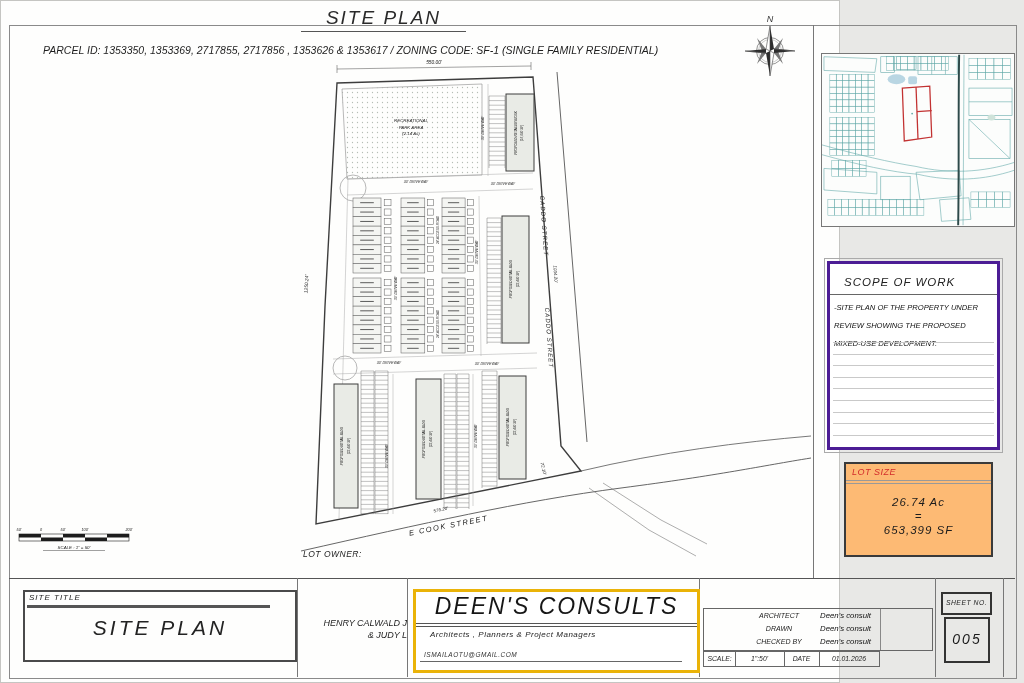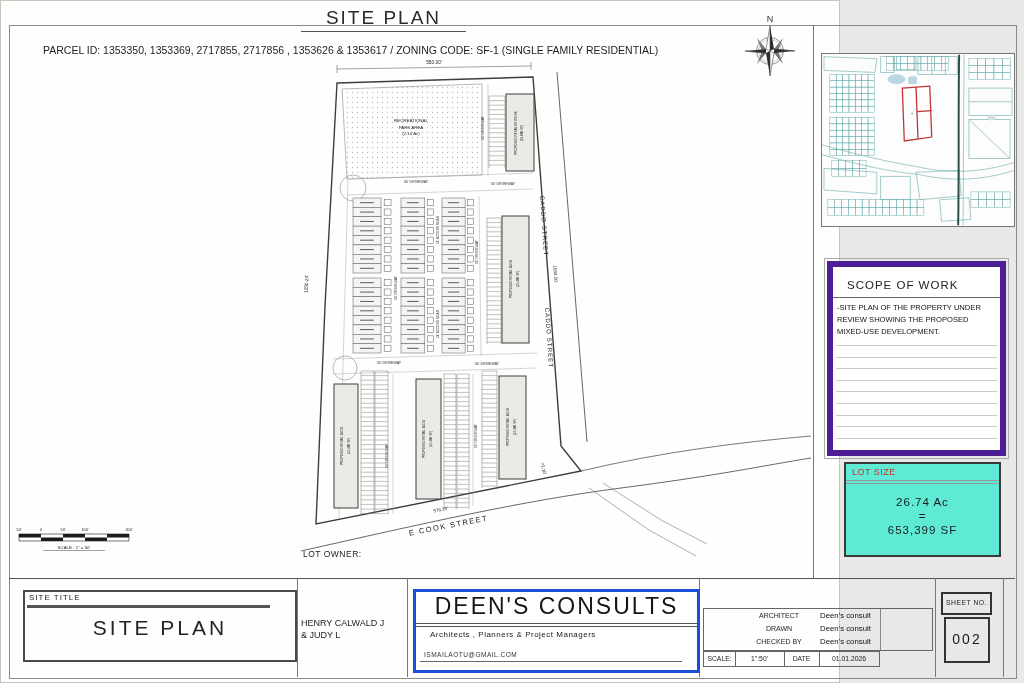--- a/index.html
+++ b/index.html
@@ -1,46 +1,46 @@
 <!DOCTYPE html>
 <html><head>
 <meta charset="utf-8">
 <style>
   html,body{margin:0;padding:0;overflow:hidden;background:#e8e8e6;}
   #page{position:relative;width:840px;height:683px;background:#fefefd;
-        font-family:"Liberation Sans",sans-serif;color:#222;border:1px solid #c5c5c2;box-sizing:border-box;}
+        font-family:"Liberation Sans",sans-serif;color:#222;border:1px solid #c5c5c2;box-sizing:border-box;font-style:italic;}
   .abs{position:absolute;}
   .vline{position:absolute;width:0;border-left:1px solid #777;}
   .hline{position:absolute;height:0;border-top:1px solid #777;}
   #sheet-title-main{font-size:19px;letter-spacing:2px;text-align:center;color:#2a2a2a;
         border-bottom:1.5px solid #555;padding-bottom:2px;}
   .hdr-line{font-size:10.5px;line-height:10.5px;white-space:nowrap;color:#1e1e1e;}
   #vicinity-title{font-size:15px;letter-spacing:2px;text-align:center;color:#2a2a2a;}
   #vicinity-box{border:1px solid #777;background:#fcfdfc;overflow:hidden;}
-  #scope-box{border:6px solid #4c1d95;outline:1px solid #aaa;outline-offset:2px;background:#fff;}
+  #scope-box{border:3px solid #4c1d95;outline:1px solid #aaa;outline-offset:2px;background:#fff;}
   .scope-rule{position:absolute;left:3px;right:3px;border-top:1px solid #c9c9c9;}
   #scope-title{position:absolute;left:14px;top:12px;font-size:11.5px;letter-spacing:1px;}
   #scope-title-rule{position:absolute;left:0;right:0;top:30px;border-top:1px solid #666;}
-  #scope-body{position:absolute;left:4px;top:35px;width:158px;font-size:7.6px;line-height:12px;color:#111;}
-  #lot-size-box{border:2.5px solid #3a3a3a;background:#5eead4;padding-left:8px;}
+  #scope-body{position:absolute;left:4px;top:35px;width:158px;font-size:7.6px;line-height:18px;color:#111;}
+  #lot-size-box{border:2.5px solid #3a3a3a;background:#fdba74;}
   #lot-size-title{position:absolute;left:6px;top:3px;font-size:9px;color:#d22b2b;letter-spacing:.5px;}
   .lot-hair{position:absolute;left:0;right:0;border-top:1px solid #999;}
   .lot-val{position:absolute;left:0;right:0;text-align:center;font-size:11.5px;letter-spacing:1px;color:#1c1c1c;}
   #stitle-box{border:2.5px solid #4a4a4a;}
   #stitle-label{position:absolute;left:4px;top:1px;font-size:8px;letter-spacing:1px;}
   #stitle-rule{position:absolute;left:2px;top:13px;width:243px;border-top:3px solid #555;}
   #stitle-big{position:absolute;left:0;right:0;top:24px;text-align:center;font-size:21px;letter-spacing:3px;color:#232323;}
-  #deens-box{border:3px solid #1d4ed8;background:#fff;}
+  #deens-box{border:3px solid #eab308;background:#fff;}
   #deens-name{position:absolute;left:0;right:0;top:1px;text-align:center;font-size:23px;letter-spacing:2px;color:#161616;}
   .deens-rule{position:absolute;left:0;right:0;border-top:1px solid #555;}
   #deens-tag{position:absolute;left:14px;top:38px;font-size:8px;letter-spacing:.5px;color:#222;}
   #deens-email{position:absolute;left:8px;top:59px;font-size:6.5px;letter-spacing:.5px;color:#333;}
   #deens-email-rule{position:absolute;left:4px;top:69px;width:262px;border-top:1px solid #666;}
   #lot-owner-label{font-size:8.5px;letter-spacing:.5px;}
-  .owner-line{position:absolute;left:0;right:0;text-align:left;font-size:9px;color:#1d1d1d;}
+  .owner-line{position:absolute;left:0;right:0;text-align:right;font-size:9px;color:#1d1d1d;}
   #roles-box{border:1px solid #666;}
   .role-label{position:absolute;left:38px;width:74px;text-align:center;font-size:7px;color:#222;}
   .role-value{position:absolute;left:116px;width:90px;font-size:7.8px;color:#111;}
   #scale-row{border:1px solid #666;}
   .srow-cell{position:absolute;top:0;height:14px;line-height:14px;font-size:6.8px;text-align:center;color:#1d1d1d;}
   .srow-div{position:absolute;top:0;bottom:0;border-left:1px solid #666;}
   #sheetno-head{border:2px solid #333;text-align:center;font-size:6.8px;line-height:18px;letter-spacing:.5px;}
   #sheetno-val{border:2px solid #333;text-align:center;font-size:14px;letter-spacing:2px;line-height:40px;color:#1a1a1a;}
   svg text{font-family:"Liberation Sans",sans-serif;}
 </style>
@@ -800,15 +800,15 @@
     <div class="srow-div" style="left:31px;"></div>
     <div class="srow-div" style="left:80px;"></div>
     <div class="srow-div" style="left:115px;"></div>
     <div class="srow-cell" style="left:0;width:31px;">SCALE:</div>
     <div class="srow-cell" style="left:31px;width:49px;">1":50'</div>
     <div class="srow-cell" style="left:80px;width:35px;">DATE</div>
     <div class="srow-cell" style="left:115px;width:60px;">01.01.2026</div>
   </div>
 
   <div id="sheetno-head" class="abs" style="left:940px;top:591px;width:47px;height:19px;">SHEET NO.</div>
-  <div id="sheetno-val" class="abs" style="left:943px;top:616px;width:42px;height:42px;">002</div>
+  <div id="sheetno-val" class="abs" style="left:943px;top:616px;width:42px;height:42px;">005</div>
 
 </div>
 
 </body></html>

